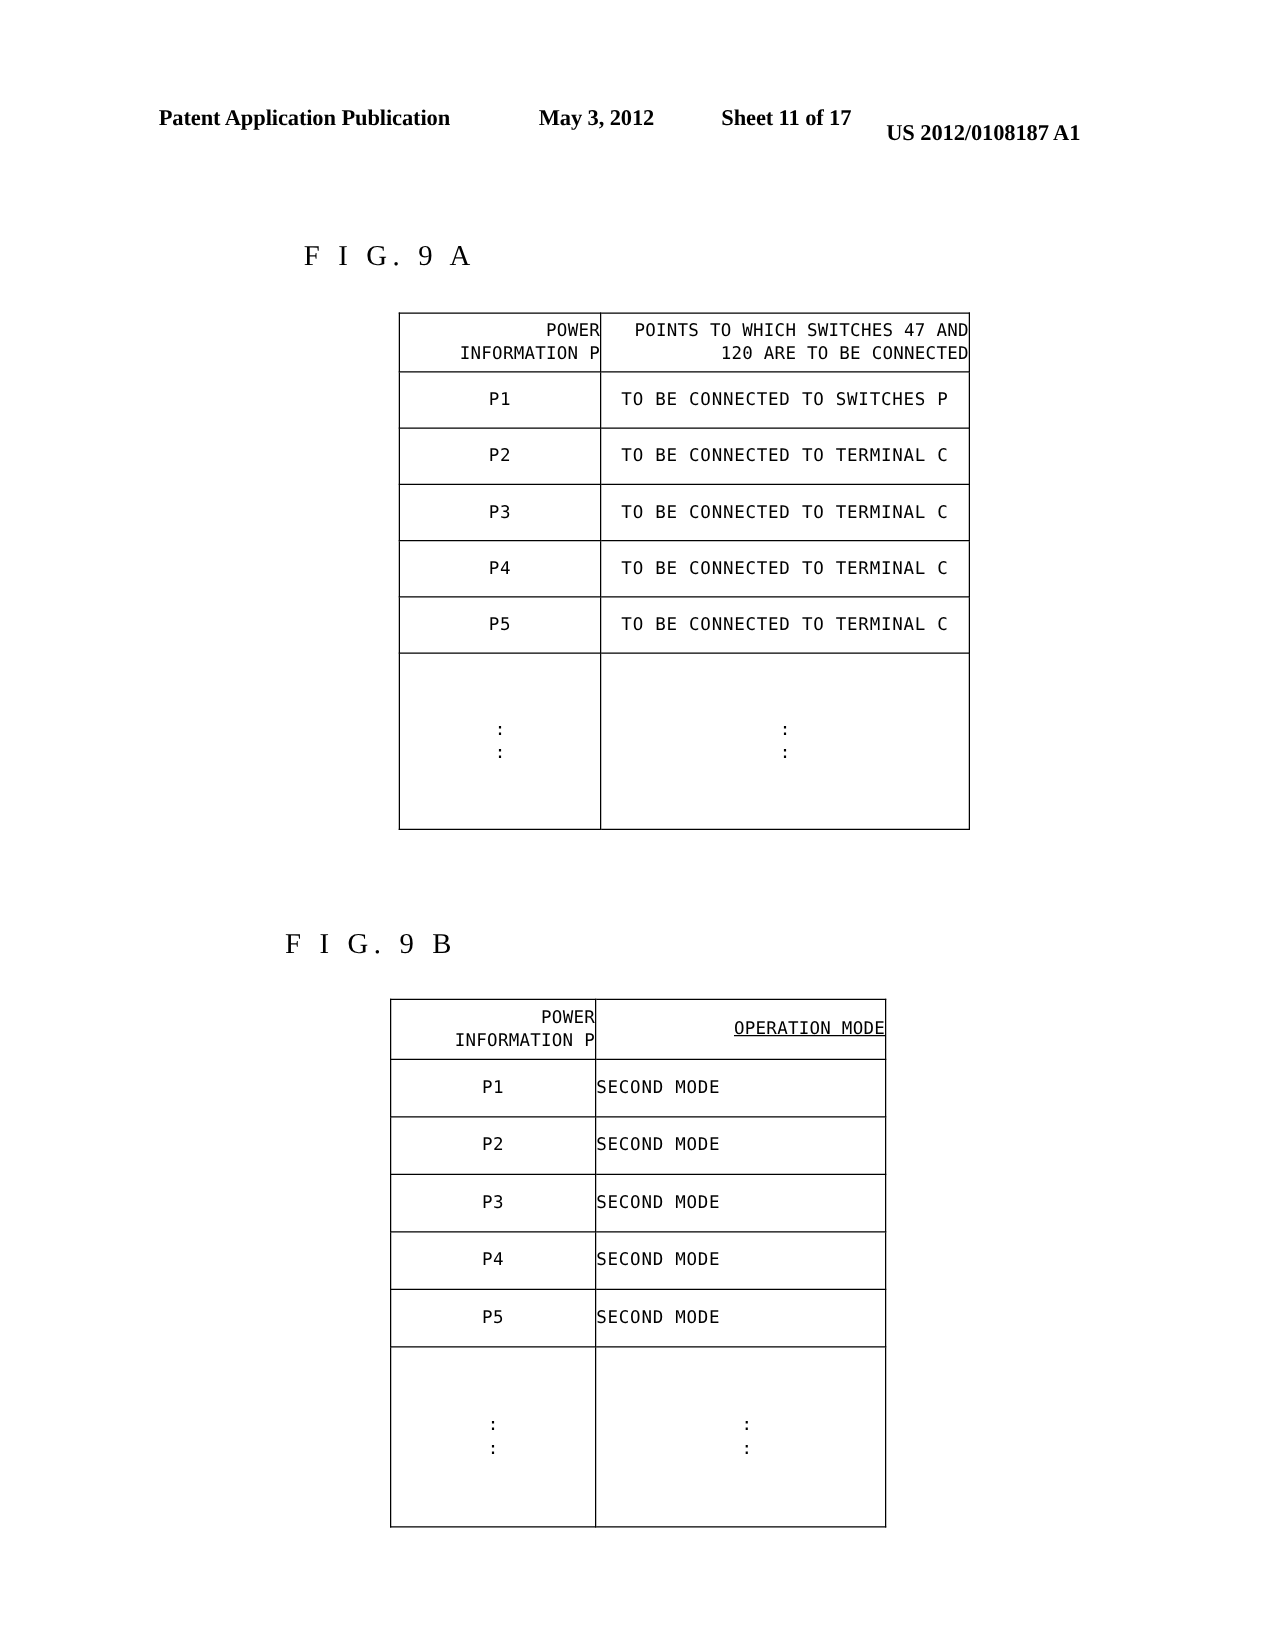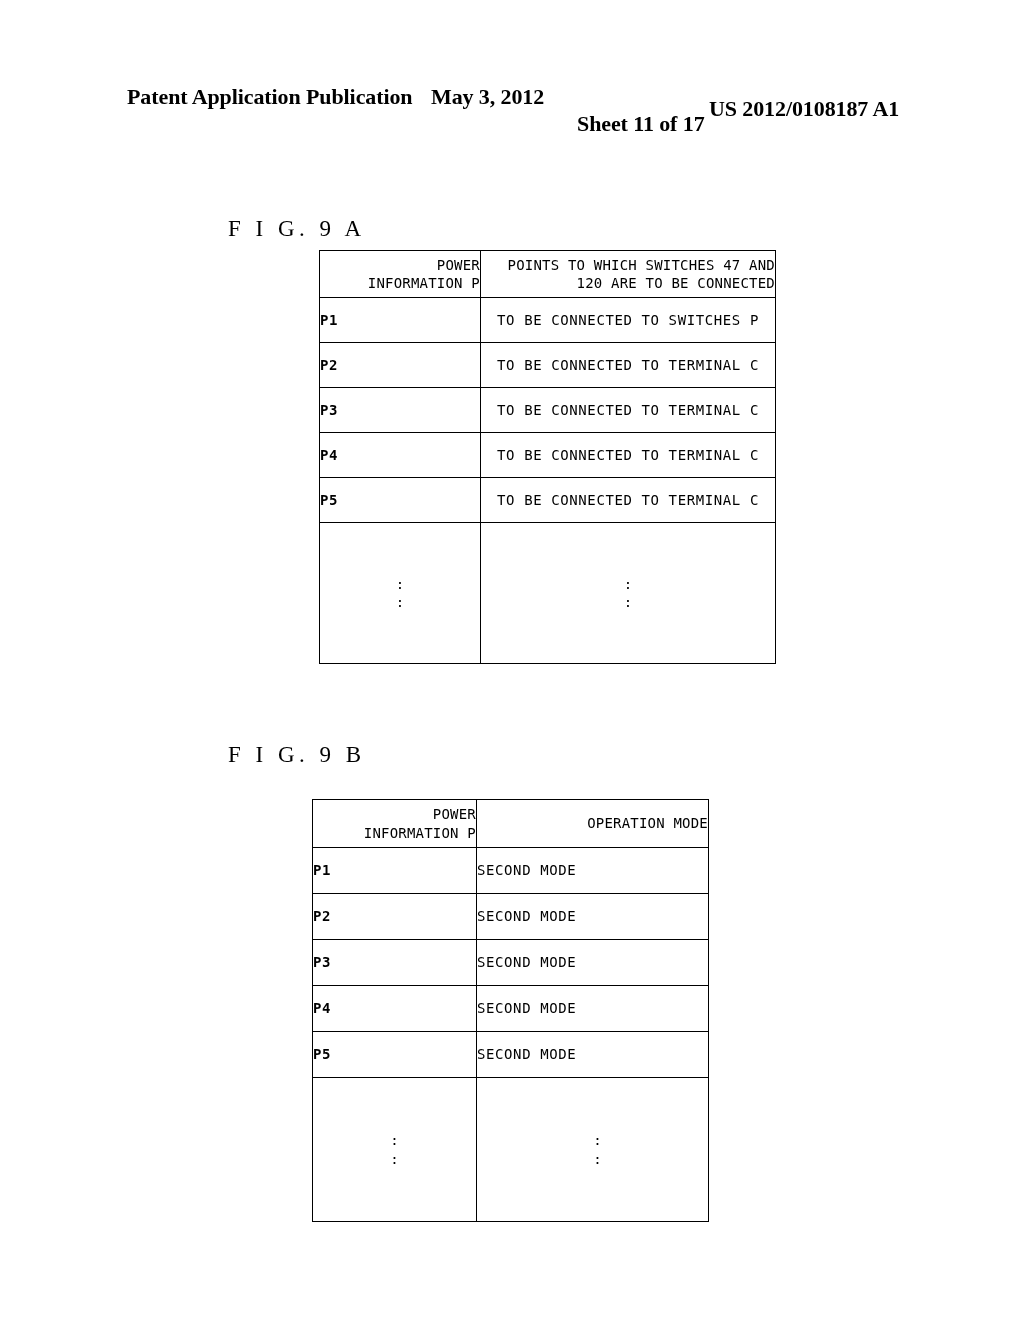--- a/index.html
+++ b/index.html
@@ -19,38 +19,38 @@
 
   
   .page-header {
     position: absolute;
     top: 84px;
     left: 0;
     width: 1024px;
     height: 30px;
     font-family: "Liberation Serif", "DejaVu Serif", serif;
     font-weight: bold;
-    font-size: 22px;
+    font-size: 18px;
     letter-spacing: -0.1px;
     white-space: nowrap;
   }
   .hdr-pub   { position: absolute; left: 127px; top: 0; }
   .hdr-date  { position: absolute; left: 431px; top: 0; }
-  .hdr-sheet { position: absolute; left: 577px; top: 0; margin-top: 27px; }
+  .hdr-sheet { position: absolute; left: 577px; top: 0; }
   .hdr-num   { position: absolute; left: 709px; top: 0; margin-top: 12px; }
 
   
   .fig-label {
     position: absolute;
     font-family: "Liberation Serif", "DejaVu Serif", serif;
     font-size: 23px;
     letter-spacing: 4.5px;
     white-space: nowrap;
   }
-  #fig-label-9a { left: 228px; top: 192px; margin-top: 24px; }
+  #fig-label-9a { left: 243px; top: 192px; }
   #fig-label-9b { left: 228px; top: 742px; text-align: center; }
 
   
   .patent-table {
     position: absolute;
     border-collapse: collapse;
     table-layout: fixed;
     background: #ffffff;
   }
   .patent-table td {
@@ -68,24 +68,24 @@
   
   .th-cell {
     text-align: right;
     padding: 6px 0 6px 14px;
     letter-spacing: 0.2px;
   }
   .th-cell .line { display: block; white-space: nowrap; }
 
   
   .id-cell {
+    text-align: center;
     font-family: "Liberation Serif", "DejaVu Serif", serif;
     font-size: 19px;
     letter-spacing: 0.5px;
-    font-weight: bold;
   }
 
   
   .val-cell {
     text-align: center;
     letter-spacing: 0.6px;
     white-space: nowrap;
   }
   .val-cell-left {
     text-align: left;
@@ -184,21 +184,21 @@
   <colgroup>
     <col style="width:164px">
     <col style="width:232px">
   </colgroup>
   <tbody>
     <tr class="r-head">
       <td class="th-cell">
         <span class="line">POWER</span>
         <span class="line">INFORMATION P</span>
       </td>
-      <td class="th-cell" style="padding-left:36px;">
+      <td class="th-cell" style="padding-left:36px;text-decoration:underline;">
         <span class="line">OPERATION MODE</span>
       </td>
     </tr>
 
     <tr class="r-data">
       <td class="id-cell">P1</td>
       <td class="val-cell-left">SECOND MODE</td>
     </tr>
     <tr class="r-data">
       <td class="id-cell">P2</td>

